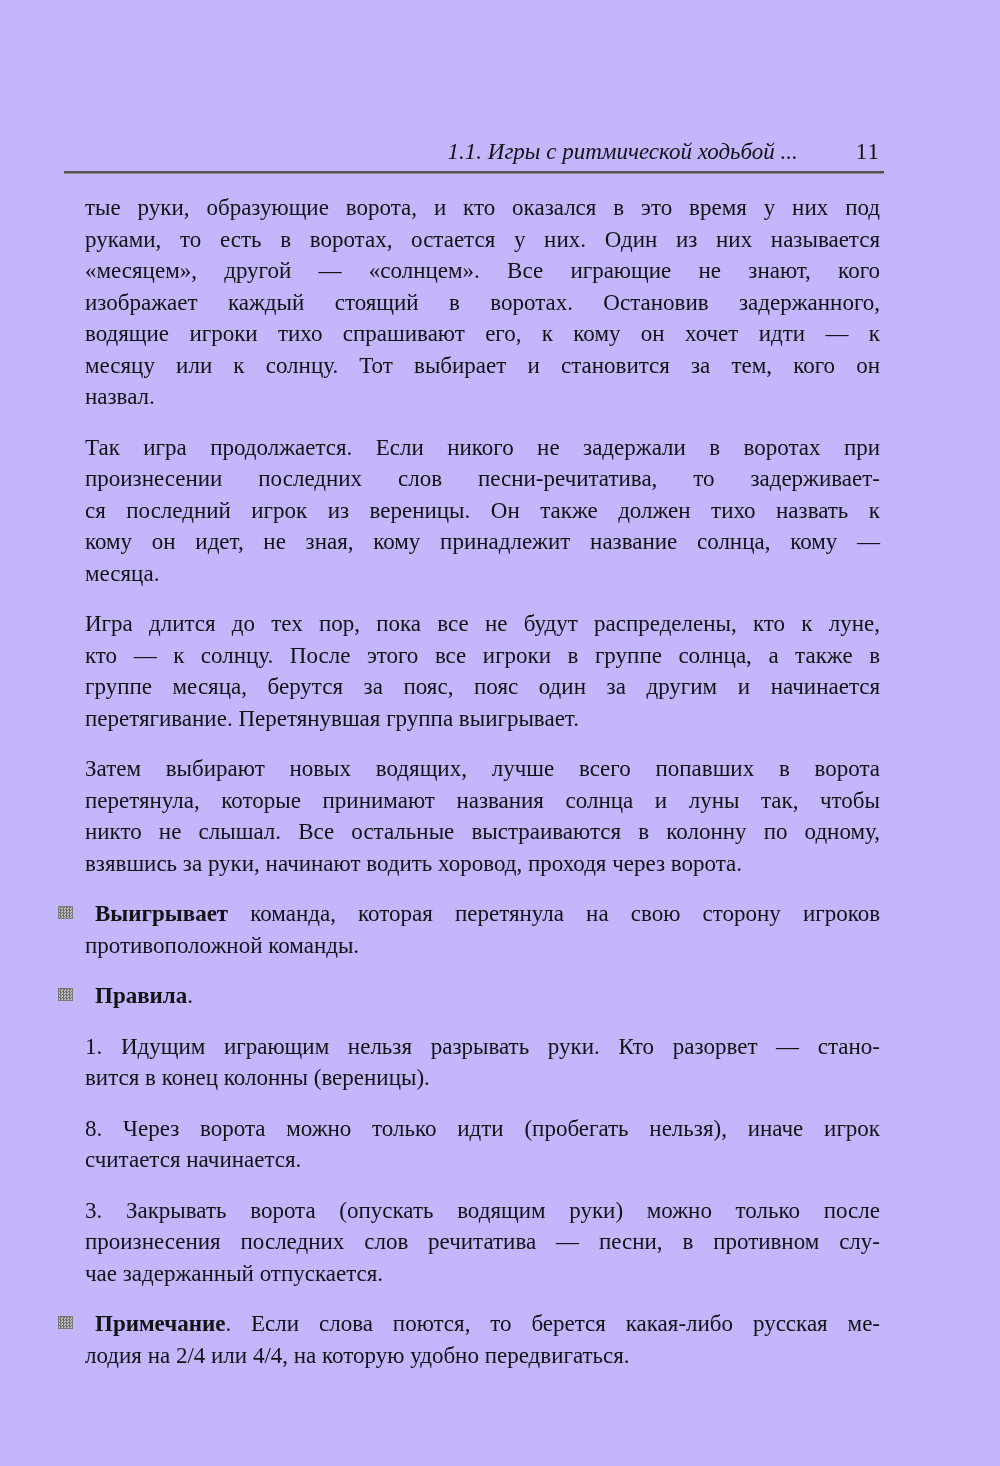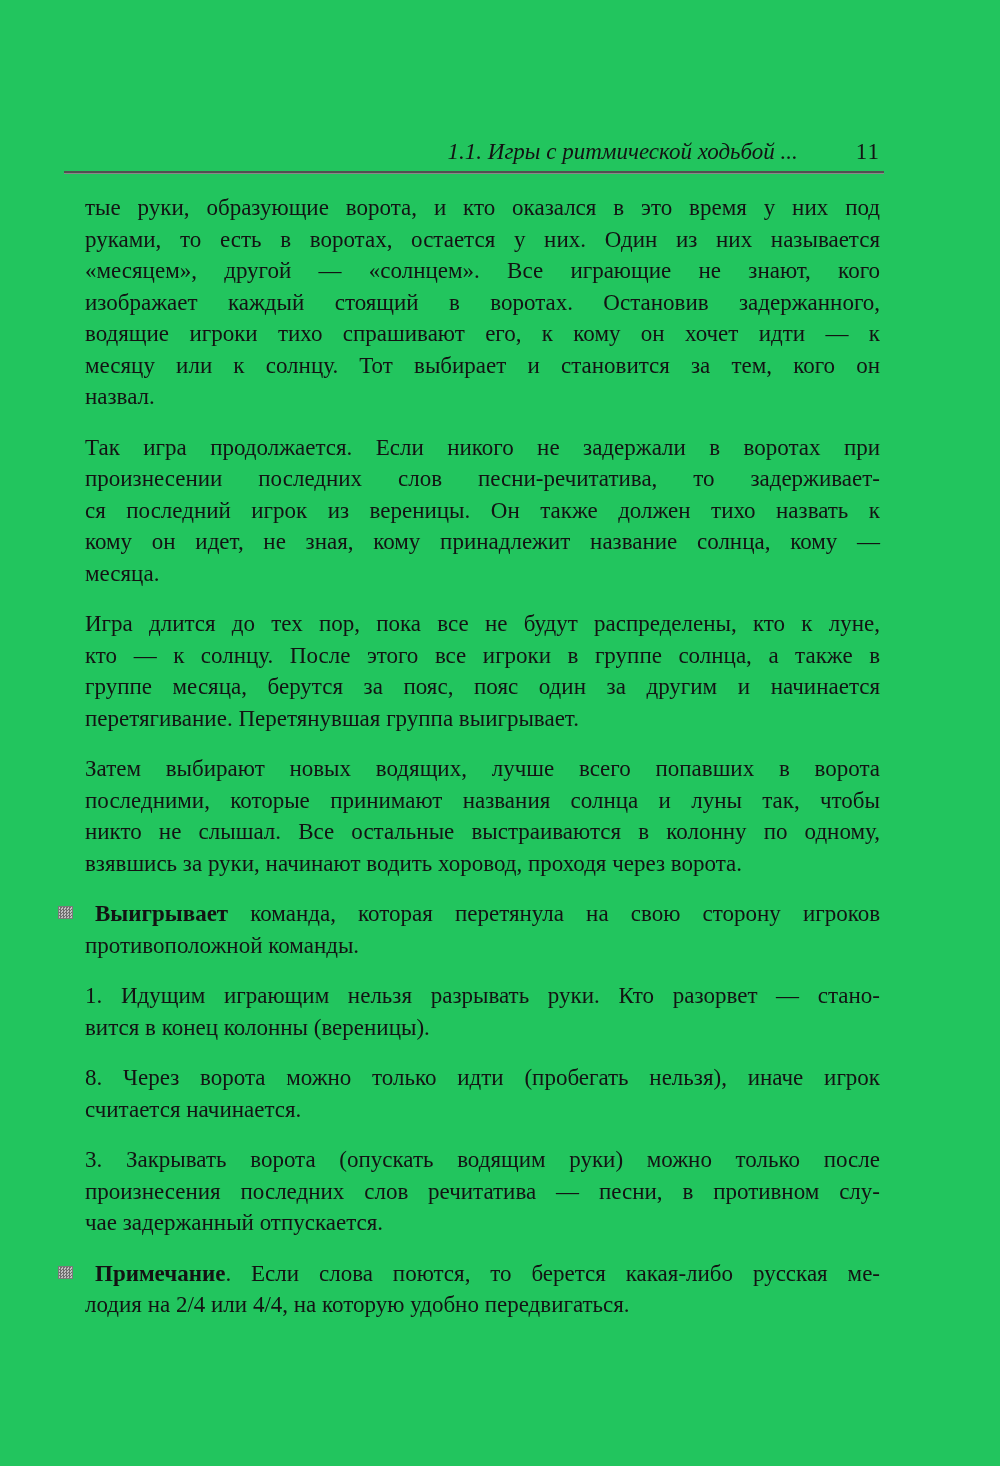--- a/index.html
+++ b/index.html
@@ -1,20 +1,20 @@
 <!DOCTYPE html>
 <html lang="ru"><head>
 <meta charset="utf-8">
 <style>
   html, body { margin: 0; padding: 0; background: #e8e8e8; }
   .page {
     position: relative;
     width: 1000px;
     height: 1466px;
-    background: #22c55e;
+    background: #c4b5fd;
     font-family: "Liberation Serif", "DejaVu Serif", serif;
     color: #131313;
     overflow: hidden;
   }
   
   .running-head {
     position: absolute;
     top: 138px;
     left: 85px;
     width: 795px;
@@ -94,28 +94,32 @@
         <div class="line last">месяца.</div>
       </div>
       <div class="block">
         <div class="line">Игра длится до тех пор, пока все не будут распределены, кто к луне,</div>
         <div class="line">кто — к солнцу. После этого все игроки в группе солнца, а также в</div>
         <div class="line">группе месяца, берутся за пояс, пояс один за другим и начинается</div>
         <div class="line last">перетягивание. Перетянувшая группа выигрывает.</div>
       </div>
       <div class="block">
         <div class="line">Затем выбирают новых водящих, лучше всего попавших в ворота</div>
-        <div class="line">последними, которые принимают названия солнца и луны так, чтобы</div>
+        <div class="line">перетянула, которые принимают названия солнца и луны так, чтобы</div>
         <div class="line">никто не слышал. Все остальные выстраиваются в колонну по одному,</div>
         <div class="line last">взявшись за руки, начинают водить хоровод, проходя через ворота.</div>
       </div>
       <div class="block bullet">
         <span class="marker"></span>
         <div class="line"><span class="lead">Выигрывает</span> команда, которая перетянула на свою сторону игроков</div>
         <div class="line last">противоположной команды.</div>
+      </div>
+      <div class="block bullet">
+        <span class="marker"></span>
+        <div class="line last"><span class="lead">Правила</span>.</div>
       </div>
       <div class="block">
         <div class="line">1. Идущим играющим нельзя разрывать руки. Кто разорвет — стано-</div>
         <div class="line last">вится в конец колонны (вереницы).</div>
       </div>
       <div class="block">
         <div class="line">8. Через ворота можно только идти (пробегать нельзя), иначе игрок</div>
         <div class="line last">считается начинается.</div>
       </div>
       <div class="block">

